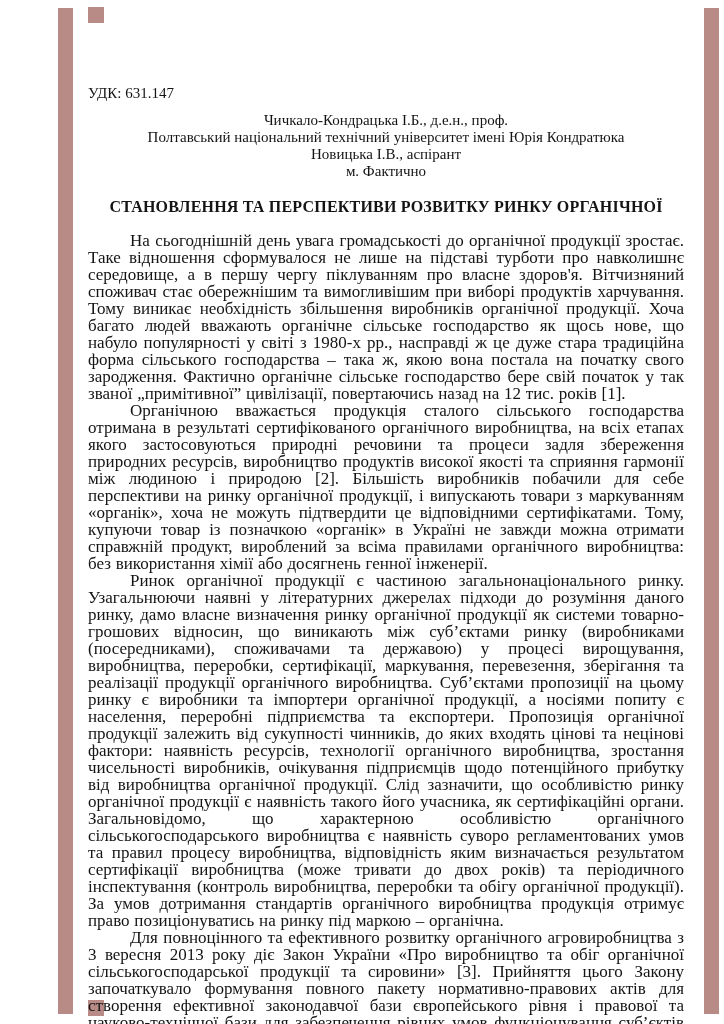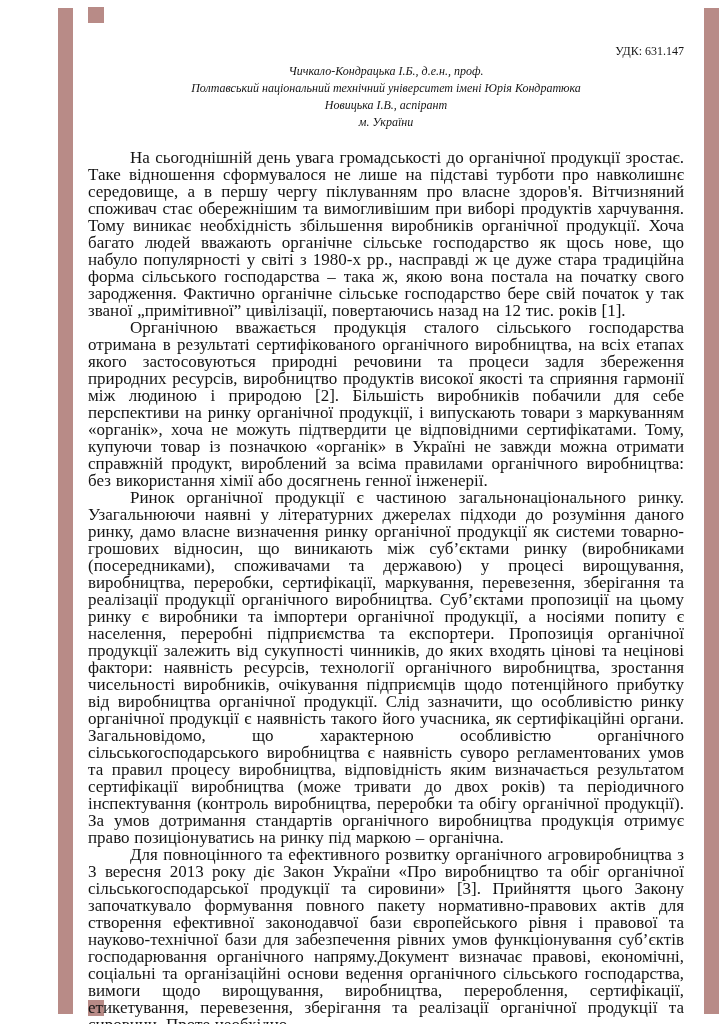--- a/index.html
+++ b/index.html
@@ -24,29 +24,29 @@
   .mark-sq-bl     { left: 88px;  top: 1000px; width: 16px; height: 16px; }
 
   .content {
     position: absolute;
     left: 88px;
     top: 0;
     width: 596px;
     padding-top: 42px;
   }
   .udc {
-    font-size: 12px;
+    font-size: 15px;
     line-height: 19px;
-    text-align: right;
+    text-align: left;
+    margin-top: 42px;
   }
   .authors {
-    margin-top: 2px;
+    margin-top: 9px;
     text-align: center;
-    font-style: italic;
-    font-size: 12px;
+    font-size: 15px;
     line-height: 17px;
   }
   .authors div { white-space: nowrap; }
   .title {
     margin-top: 18px;
     text-align: center;
     font-weight: bold;
     font-size: 16px;
     line-height: 17.5px;
     letter-spacing: 0.2px;
@@ -72,24 +72,25 @@
   <div class="mark mark-sq-bl"></div>
 
   <div class="content">
 
     <div class="udc">УДК: 631.147</div>
 
     <div class="authors">
       <div>Чичкало-Кондрацька І.Б., д.е.н., проф.</div>
       <div>Полтавський національний технічний університет імені Юрія Кондратюка</div>
       <div>Новицька І.В., аспірант</div>
-      <div>м. України</div>
+      <div>м. Фактично</div>
     </div>
 
     <div class="title">
+      <div>СТАНОВЛЕННЯ ТА ПЕРСПЕКТИВИ РОЗВИТКУ РИНКУ ОРГАНІЧНОЇ</div>
     </div>
 
     <div class="body-text">
       <p>На сьогоднішній день увага громадськості до органічної продукції зростає. Таке відношення сформувалося не лише на підставі турботи  про навколишнє середовище, а в першу чергу піклуванням про власне здоров'я. Вітчизняний споживач стає обережнішим та вимогливішим при виборі продуктів харчування. Тому виникає необхідність  збільшення виробників органічної продукції. Хоча багато людей вважають органічне сільське господарство як щось нове, що набуло популярності у світі з 1980-х рр., насправді ж це дуже стара традиційна форма сільського господарства – така ж, якою вона постала на початку свого зародження. Фактично органічне сільське господарство бере свій початок у так званої „примітивної” цивілізації, повертаючись назад на 12 тис. років [1].</p>
       <p>Органічною вважається продукція сталого сільського господарства отримана в результаті сертифікованого органічного виробництва, на всіх етапах якого застосовуються природні речовини та процеси задля збереження природних ресурсів, виробництво продуктів високої якості та сприяння гармонії між людиною і природою [2]. Більшість виробників побачили для себе перспективи на ринку органічної продукції, і випускають товари з маркуванням «органік», хоча не можуть підтвердити це відповідними сертифікатами. Тому, купуючи товар із позначкою «органік» в Україні не завжди можна отримати справжній продукт, вироблений за всіма правилами органічного виробництва: без використання хімії або досягнень генної інженерії.</p>
       <p>Ринок органічної продукції є частиною загальнонаціонального ринку. Узагальнюючи наявні у літературних джерелах підходи до розуміння даного ринку, дамо власне визначення ринку органічної продукції як системи товарно-грошових відносин, що виникають між суб’єктами ринку (виробниками (посередниками), споживачами та державою) у процесі вирощування, виробництва, переробки, сертифікації, маркування, перевезення, зберігання та реалізації продукції органічного виробництва. Суб’єктами пропозиції на цьому ринку є виробники та імпортери органічної продукції, а носіями попиту є населення, переробні підприємства та експортери. Пропозиція органічної продукції залежить від сукупності чинників, до яких входять цінові та нецінові фактори: наявність ресурсів, технології органічного виробництва, зростання чисельності виробників, очікування підприємців щодо потенційного прибутку від виробництва органічної продукції. Слід зазначити, що особливістю ринку органічної продукції є наявність такого його учасника, як сертифікаційні органи. Загальновідомо, що характерною особливістю органічного сільськогосподарського виробництва є наявність суворо регламентованих умов та правил процесу виробництва, відповідність яким визначається результатом сертифікації виробництва (може тривати до двох років) та періодичного інспектування (контроль виробництва, переробки та обігу органічної продукції). За умов дотримання стандартів органічного виробництва продукція отримує право позиціонуватись на ринку під маркою – органічна.</p>
       <p>Для повноцінного та ефективного розвитку органічного агровиробництва з 3 вересня 2013 року діє Закон України «Про виробництво та обіг органічної сільськогосподарської продукції та сировини» [3]. Прийняття цього Закону започаткувало формування повного пакету нормативно-правових актів для створення ефективної законодавчої бази європейського рівня і правової та науково-технічної бази для забезпечення рівних умов функціонування суб’єктів господарювання органічного напряму.Документ визначає правові, економічні, соціальні та організаційні основи ведення органічного сільського господарства, вимоги щодо вирощування, виробництва, перероблення, сертифікації, етикетування, перевезення, зберігання та реалізації органічної продукції та сировини. Проте необхідно</p>
     </div>
 
   </div>

